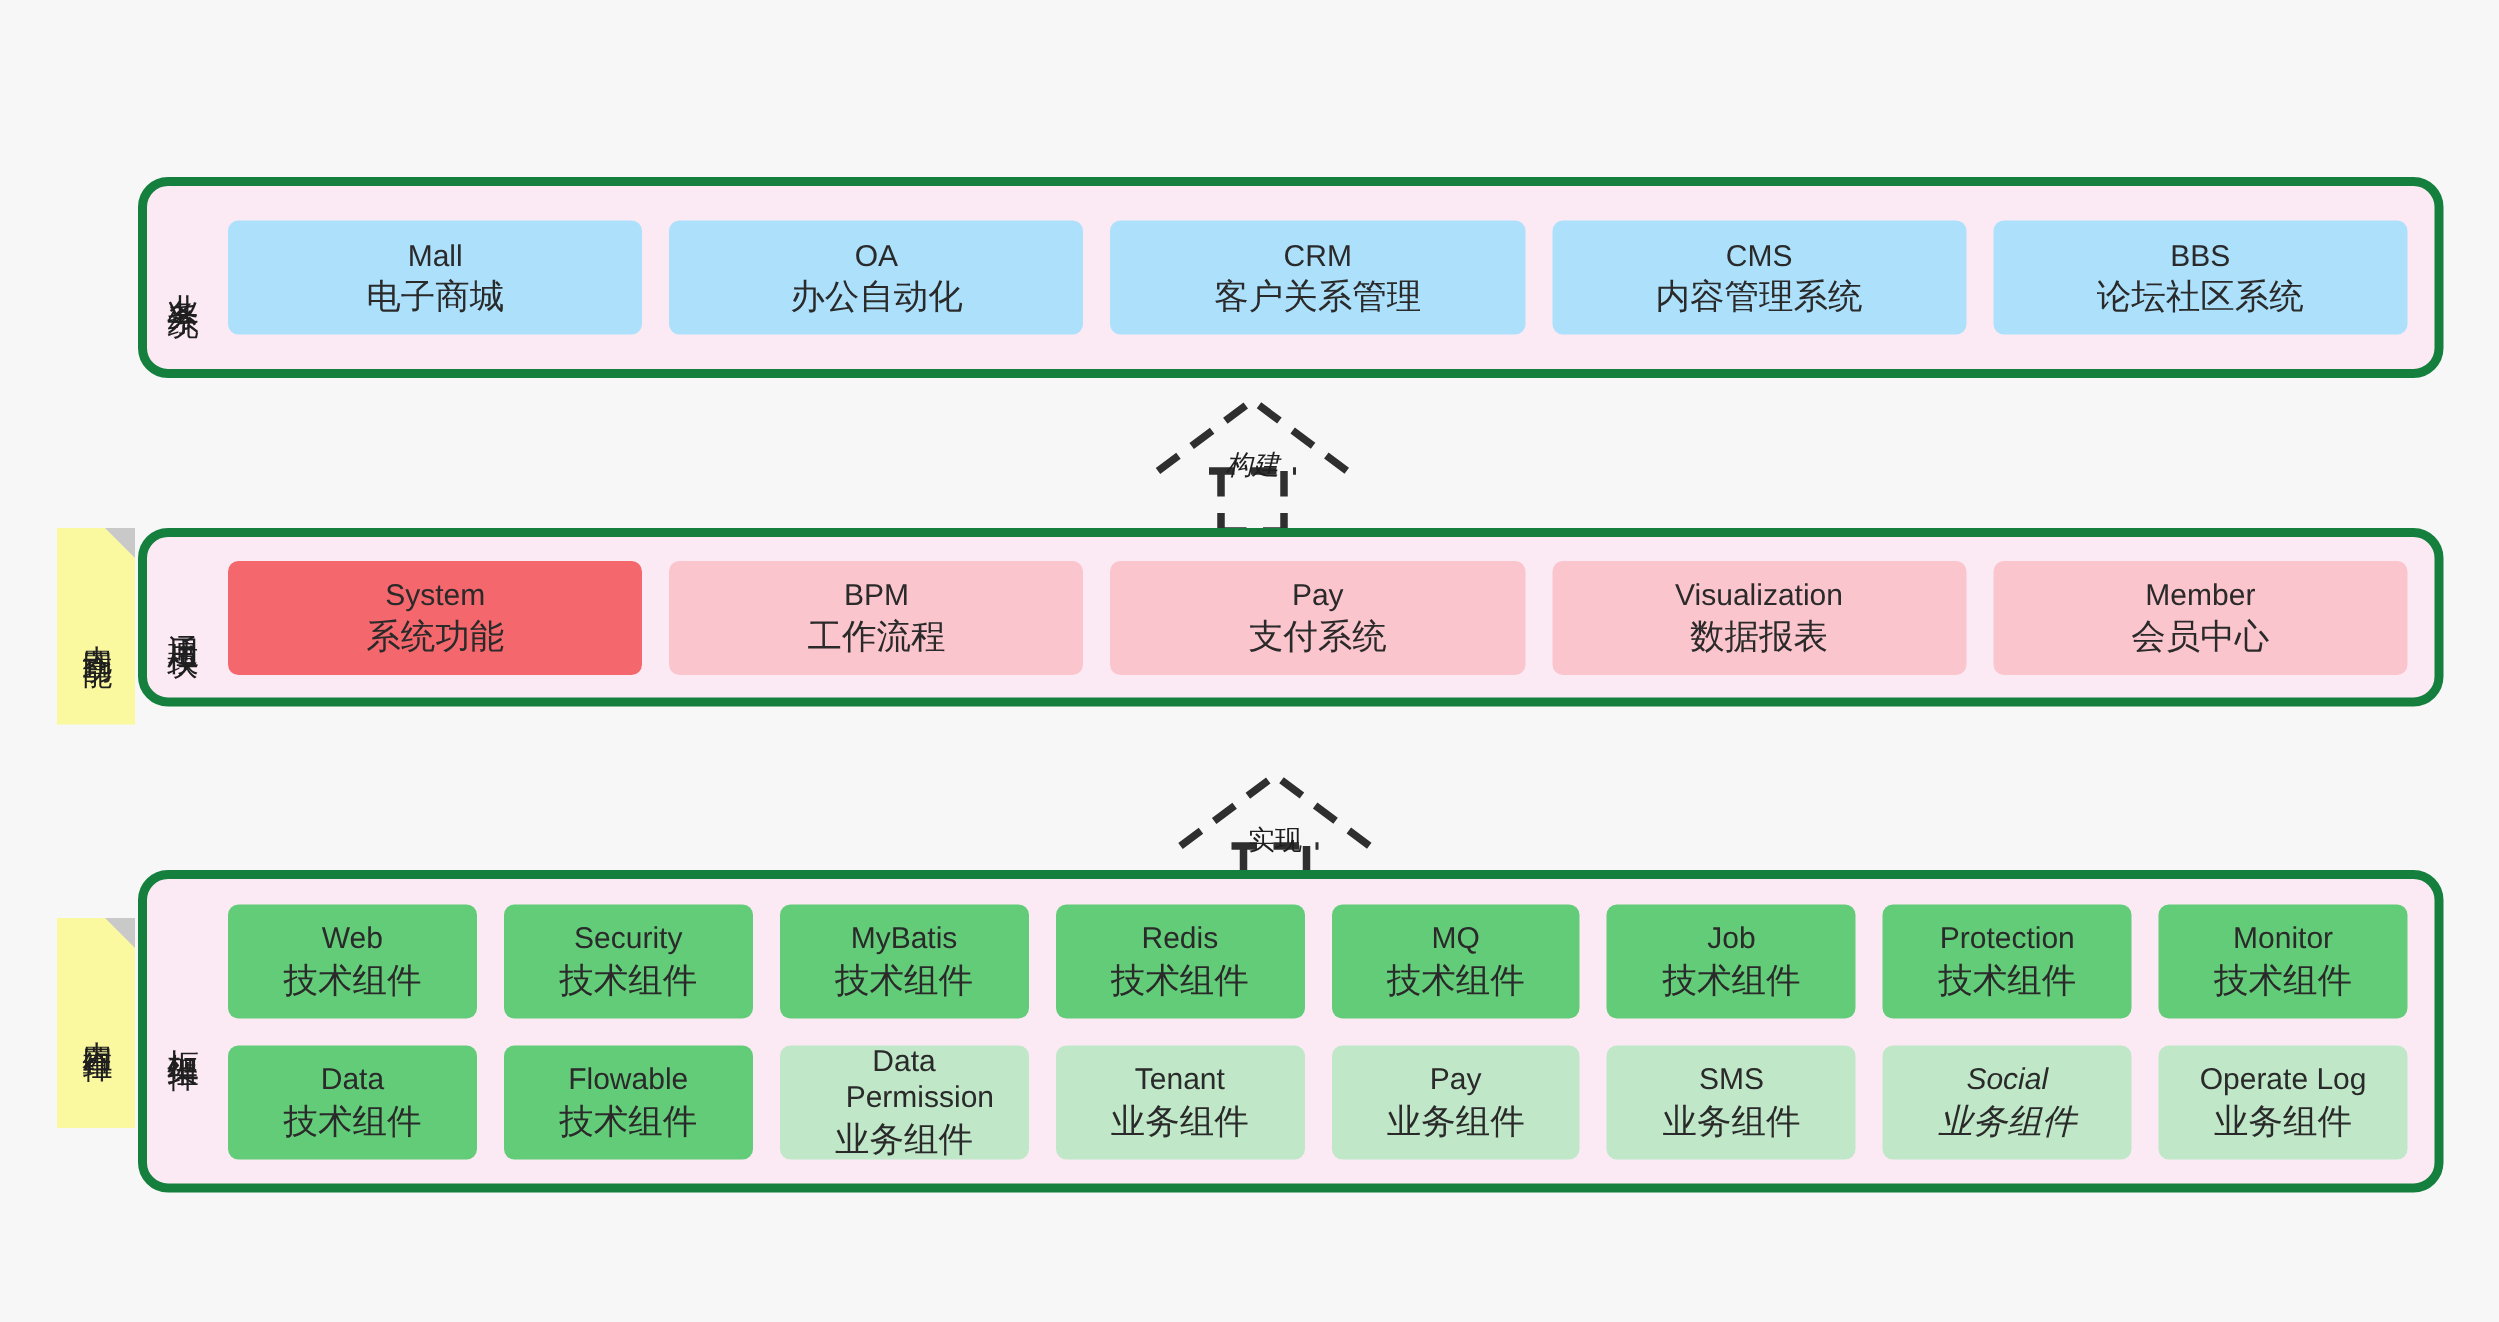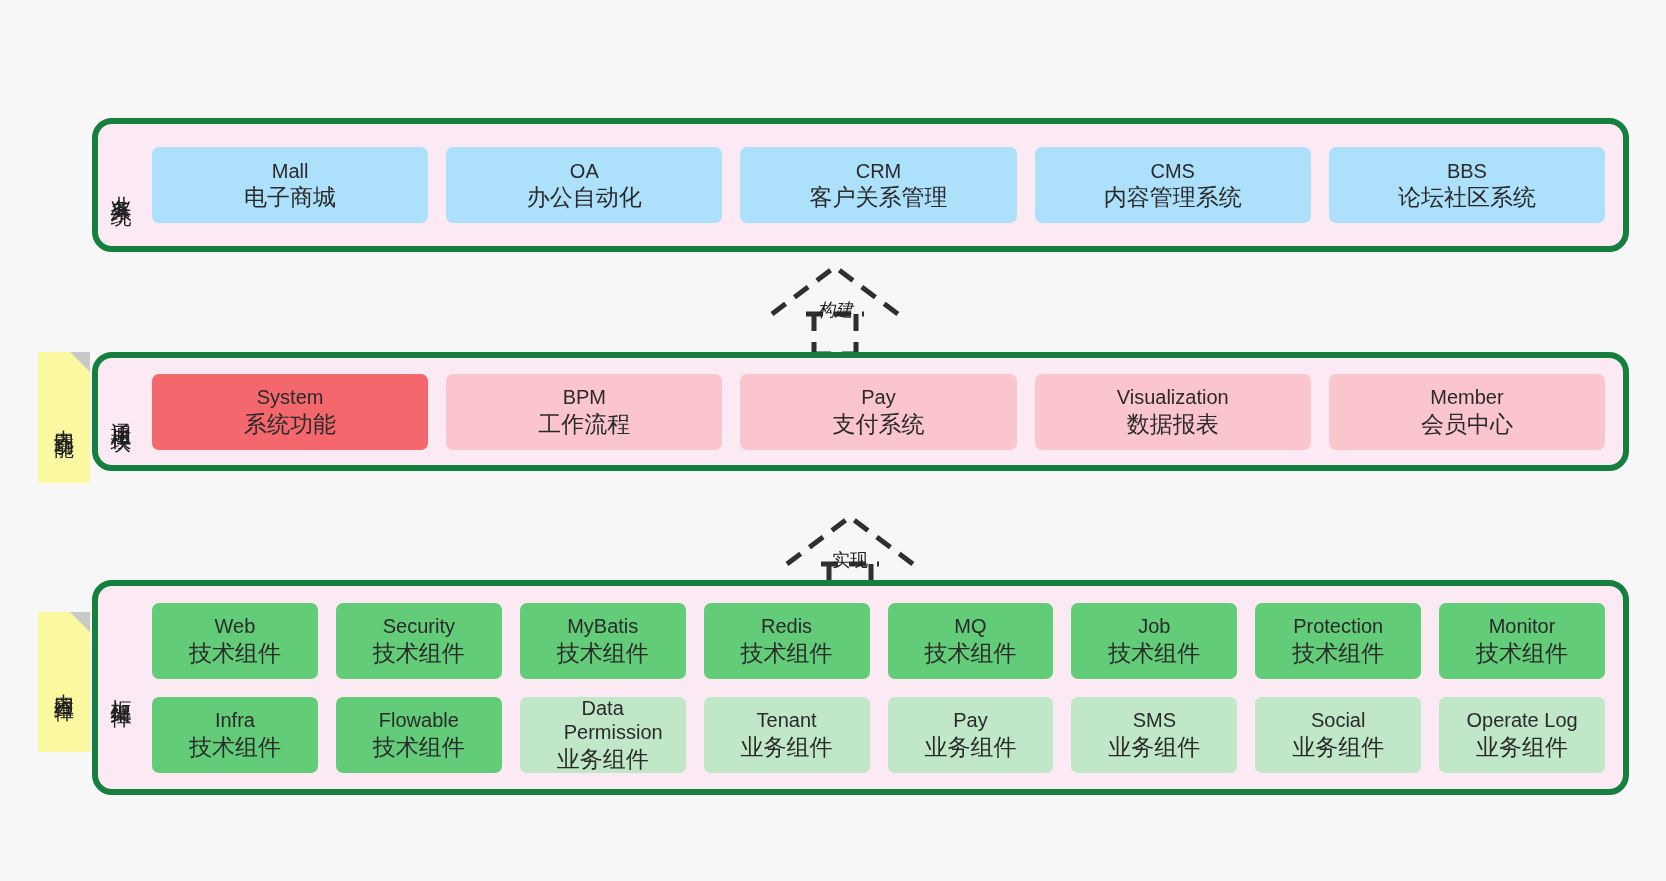--- a/index.html
+++ b/index.html
@@ -254,21 +254,21 @@
           <span class="t2">技术组件</span>
         </div>
         <div class="cell c-green-dark" style="height:76px;">
           <span class="t1">Monitor</span>
           <span class="t2">技术组件</span>
         </div>
       </div>
 
       <div class="row">
         <div class="cell c-green-dark" style="height:76px;">
-          <span class="t1">Infra</span>
+          <span class="t1">Data</span>
           <span class="t2">技术组件</span>
         </div>
         <div class="cell c-green-dark" style="height:76px;">
           <span class="t1">Flowable</span>
           <span class="t2">技术组件</span>
         </div>
         <div class="cell c-green-light" style="height:76px;">
           <span class="t1" style="display:block;max-width:7ch;">Data Permission</span>
           <span class="t2">业务组件</span>
         </div>
@@ -277,21 +277,21 @@
           <span class="t2">业务组件</span>
         </div>
         <div class="cell c-green-light" style="height:76px;">
           <span class="t1">Pay</span>
           <span class="t2">业务组件</span>
         </div>
         <div class="cell c-green-light" style="height:76px;">
           <span class="t1">SMS</span>
           <span class="t2">业务组件</span>
         </div>
-        <div class="cell c-green-light" style="height:76px;">
+        <div class="cell c-green-light" style="height:76px;font-style:italic;">
           <span class="t1">Social</span>
           <span class="t2">业务组件</span>
         </div>
         <div class="cell c-green-light" style="height:76px;">
           <span class="t1">Operate Log</span>
           <span class="t2">业务组件</span>
         </div>
       </div>
 
     </div>

